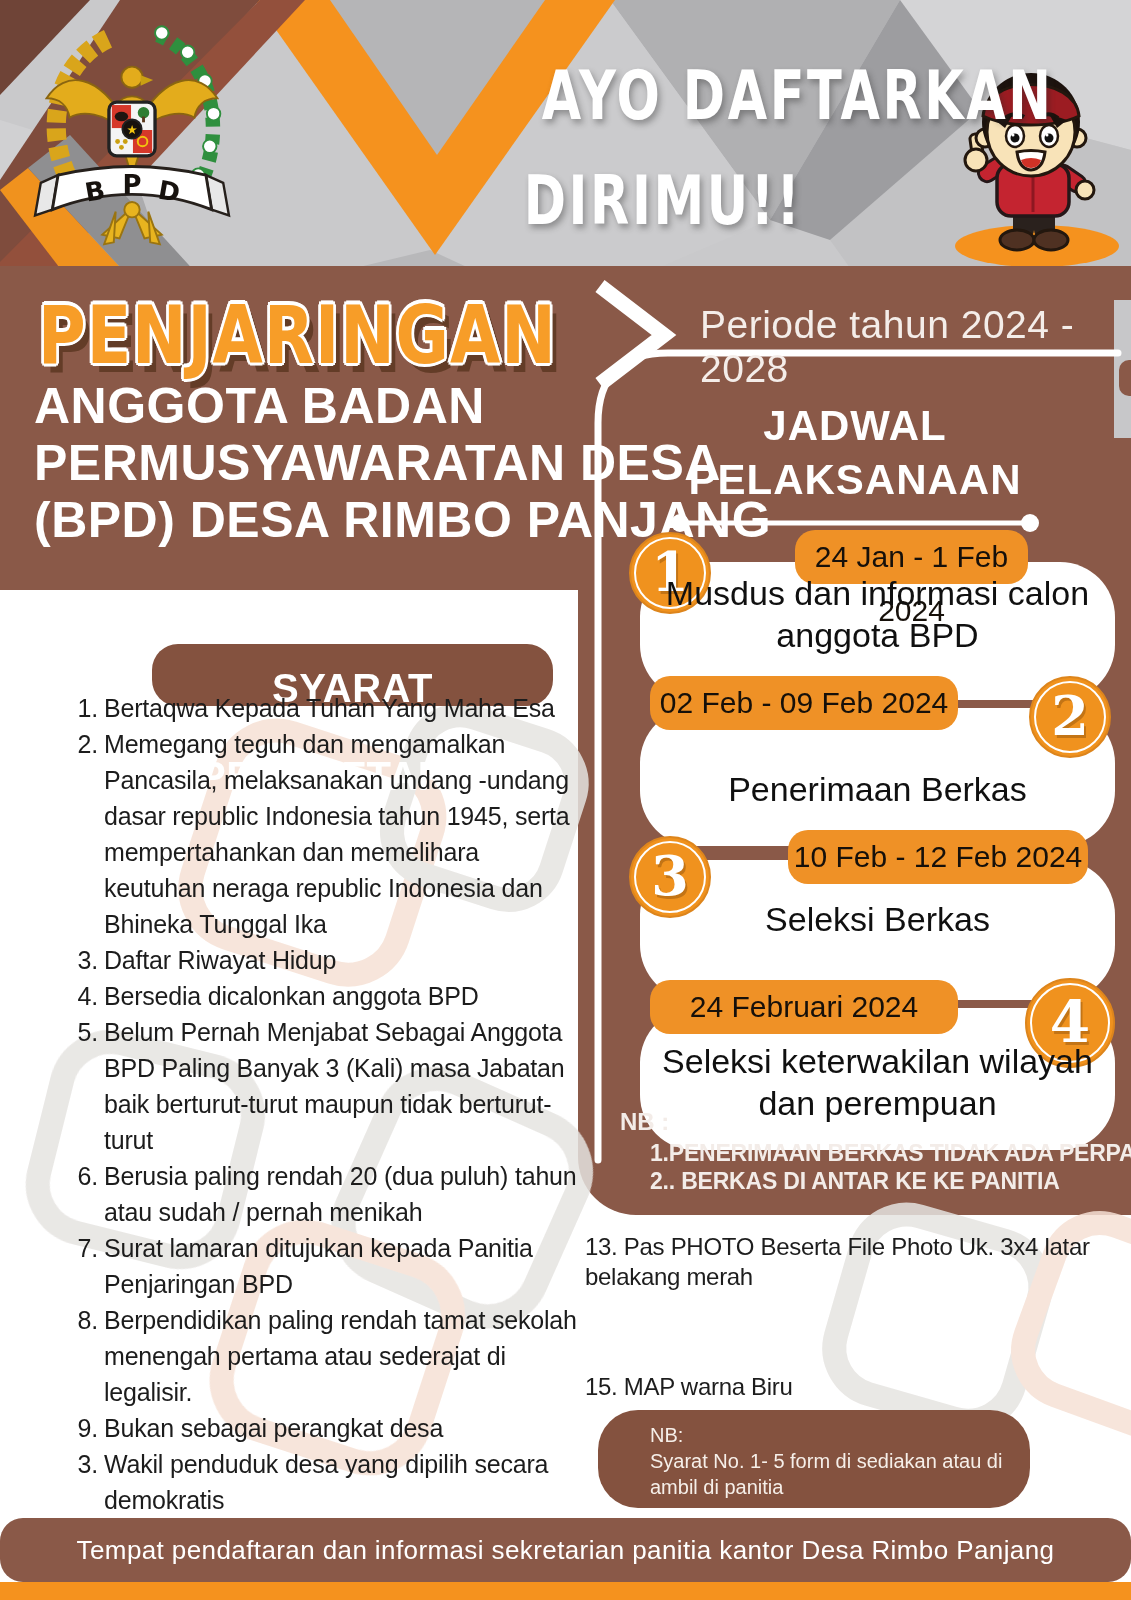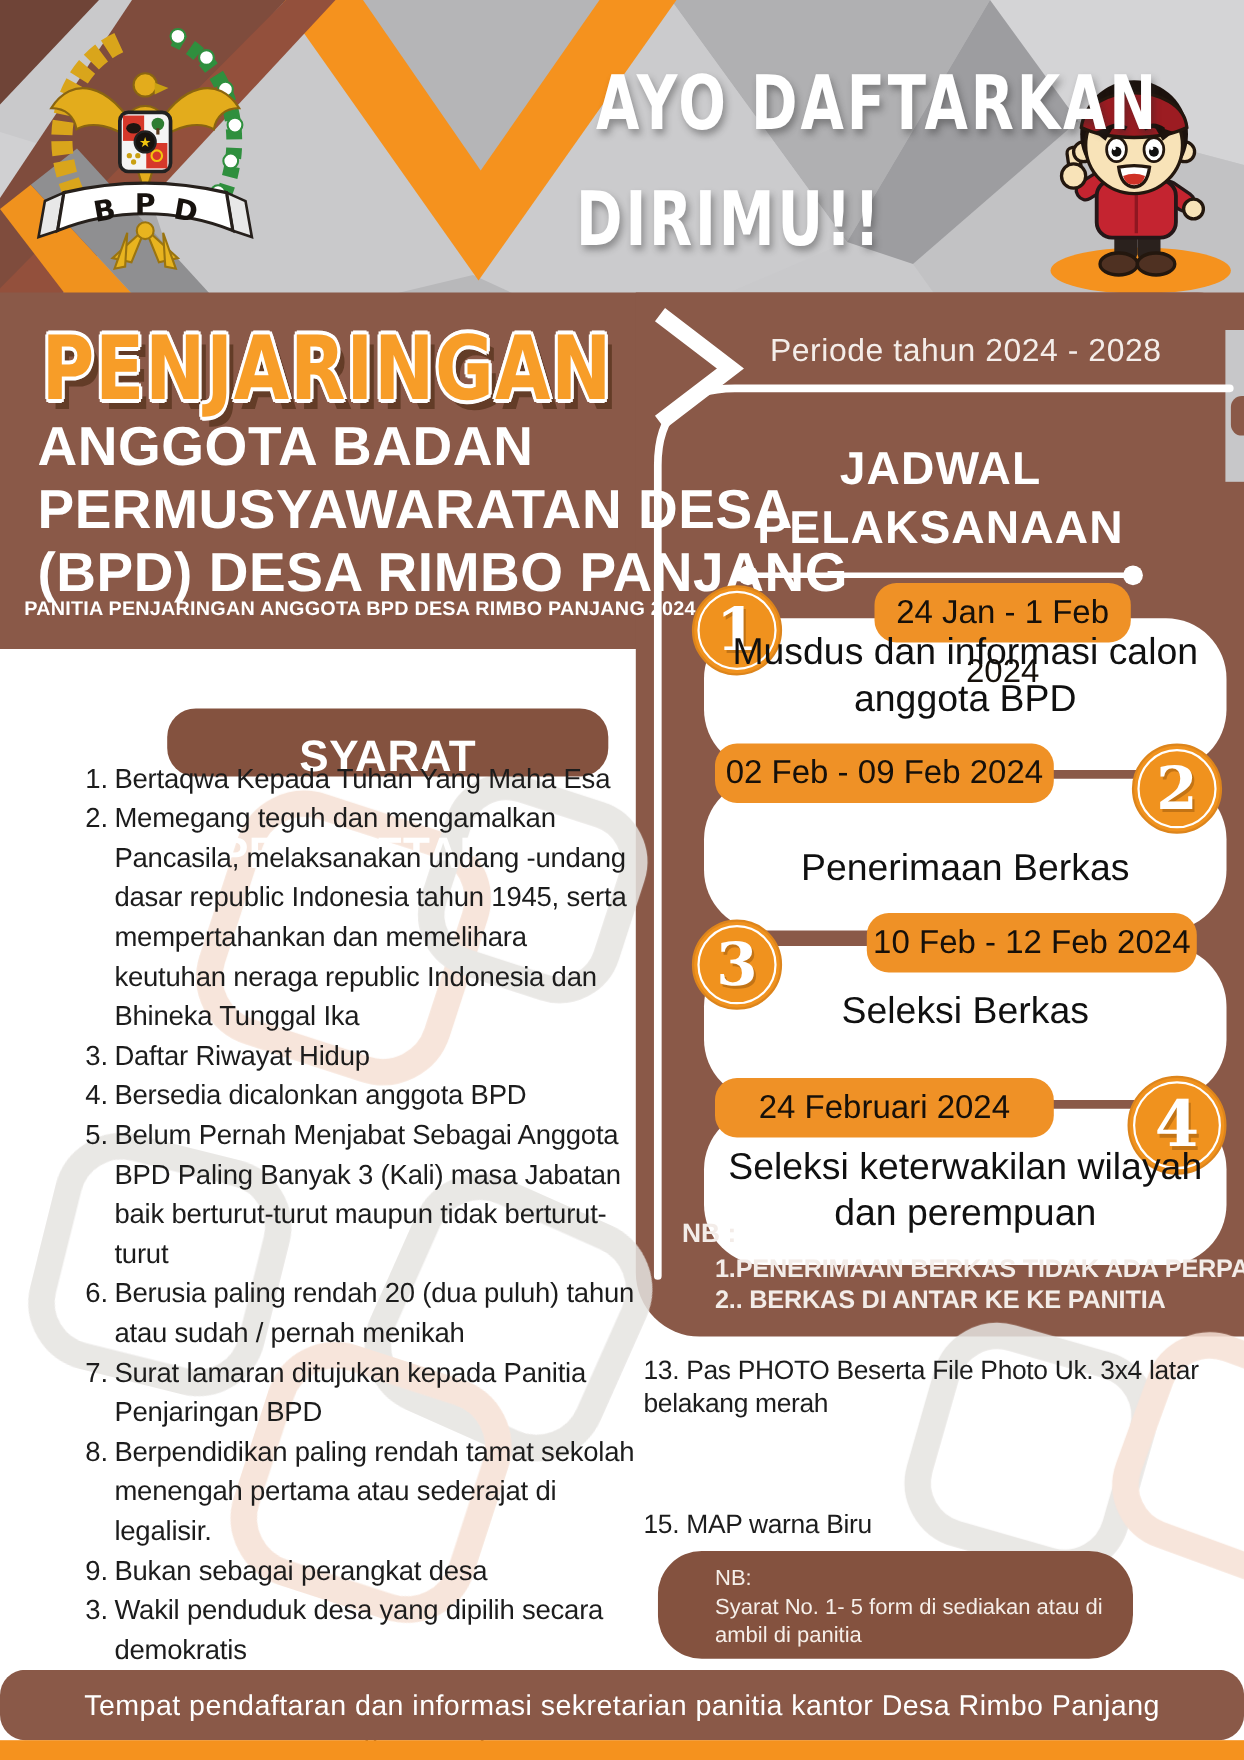--- a/index.html
+++ b/index.html
@@ -24,21 +24,21 @@
   .edge-bump{position:absolute;left:1119px;top:360px;width:12px;height:36px;background:#8a5948;
              border-radius:10px 0 0 10px;}
 
   
   .pj-title{position:absolute;left:38px;top:288px;font-family:"DejaVu Sans",sans-serif;
             font-weight:bold;font-size:70px;letter-spacing:1px;color:#f79d28;white-space:nowrap;
             transform:scale(.93,1.15);transform-origin:left top;
             text-shadow:-3px 0 0 #fff,3px 0 0 #fff,0 -3px 0 #fff,0 3px 0 #fff,
                         -2px -2px 0 #fff,2px -2px 0 #fff,-2px 2px 0 #fff,2px 2px 0 #fff,
                         7px 8px 0 rgba(92,55,34,.85);}
-  .period{position:absolute;left:700px;top:303px;font-size:29px;color:#f4ede9;letter-spacing:.5px;}
+  .period{position:absolute;left:700px;top:303px;font-size:39px;color:#f4ede9;letter-spacing:.5px;}
   .subtitle{position:absolute;left:34px;top:378px;color:#fff;font-weight:bold;font-size:50px;
             line-height:57px;letter-spacing:.5px;white-space:nowrap;}
   .committee{position:absolute;left:22px;top:543px;color:#fff;font-weight:bold;font-size:18px;
              letter-spacing:.2px;white-space:nowrap;}
 
   
   .req-pill{position:absolute;left:152px;top:644px;width:401px;height:62px;background:#84523f;
             border-radius:26px;color:#fff;font-weight:bold;font-size:40px;text-align:center;
             line-height:88px;letter-spacing:.5px;}
   .req-list{position:absolute;left:50px;top:690px;width:530px;font-size:25px;line-height:36px;
@@ -211,21 +211,20 @@
   <div class="pj-title">PENJARINGAN</div>
   <svg class="abs" style="left:590px;top:280px" width="92" height="110" viewBox="0 0 92 110">
     <polyline points="10,6 74,55 10,104" fill="none" stroke="#fff" stroke-width="15"></polyline>
   </svg>
   <div class="period">Periode tahun 2024 - 2028</div>
   <div class="subtitle">
     <div>ANGGOTA BADAN</div>
     <div>PERMUSYAWARATAN DESA</div>
     <div>(BPD) DESA RIMBO PANJANG</div>
   </div>
-  <div class="committee">PANITIA PENJARINGAN ANGGOTA BPD DESA RIMBO PANJANG 2024</div>
 
   <svg class="abs" style="left:0;top:590px" width="1131" height="1010" viewBox="0 590 1131 1010">
     <g fill="none" stroke-width="24" opacity="0.85">
       <rect x="205" y="745" width="215" height="215" rx="52" stroke="#f6e1d5" transform="rotate(18 312 852)"></rect>
       <rect x="402" y="725" width="165" height="165" rx="45" stroke="#e6e4e1" transform="rotate(18 484 807)"></rect>
       <rect x="48" y="1052" width="195" height="195" rx="50" stroke="#e6e4e1" transform="rotate(14 145 1149)"></rect>
       <rect x="360" y="1095" width="205" height="205" rx="52" stroke="#e6e4e1" transform="rotate(24 462 1197)"></rect>
       <rect x="235" y="1245" width="205" height="205" rx="52" stroke="#f6e1d5" transform="rotate(18 337 1347)"></rect>
       <rect x="845" y="1225" width="185" height="185" rx="48" stroke="#e6e4e1" transform="rotate(16 937 1317)"></rect>
       <rect x="1035" y="1235" width="180" height="180" rx="48" stroke="#f6e1d5" transform="rotate(20 1125 1325)"></rect>

